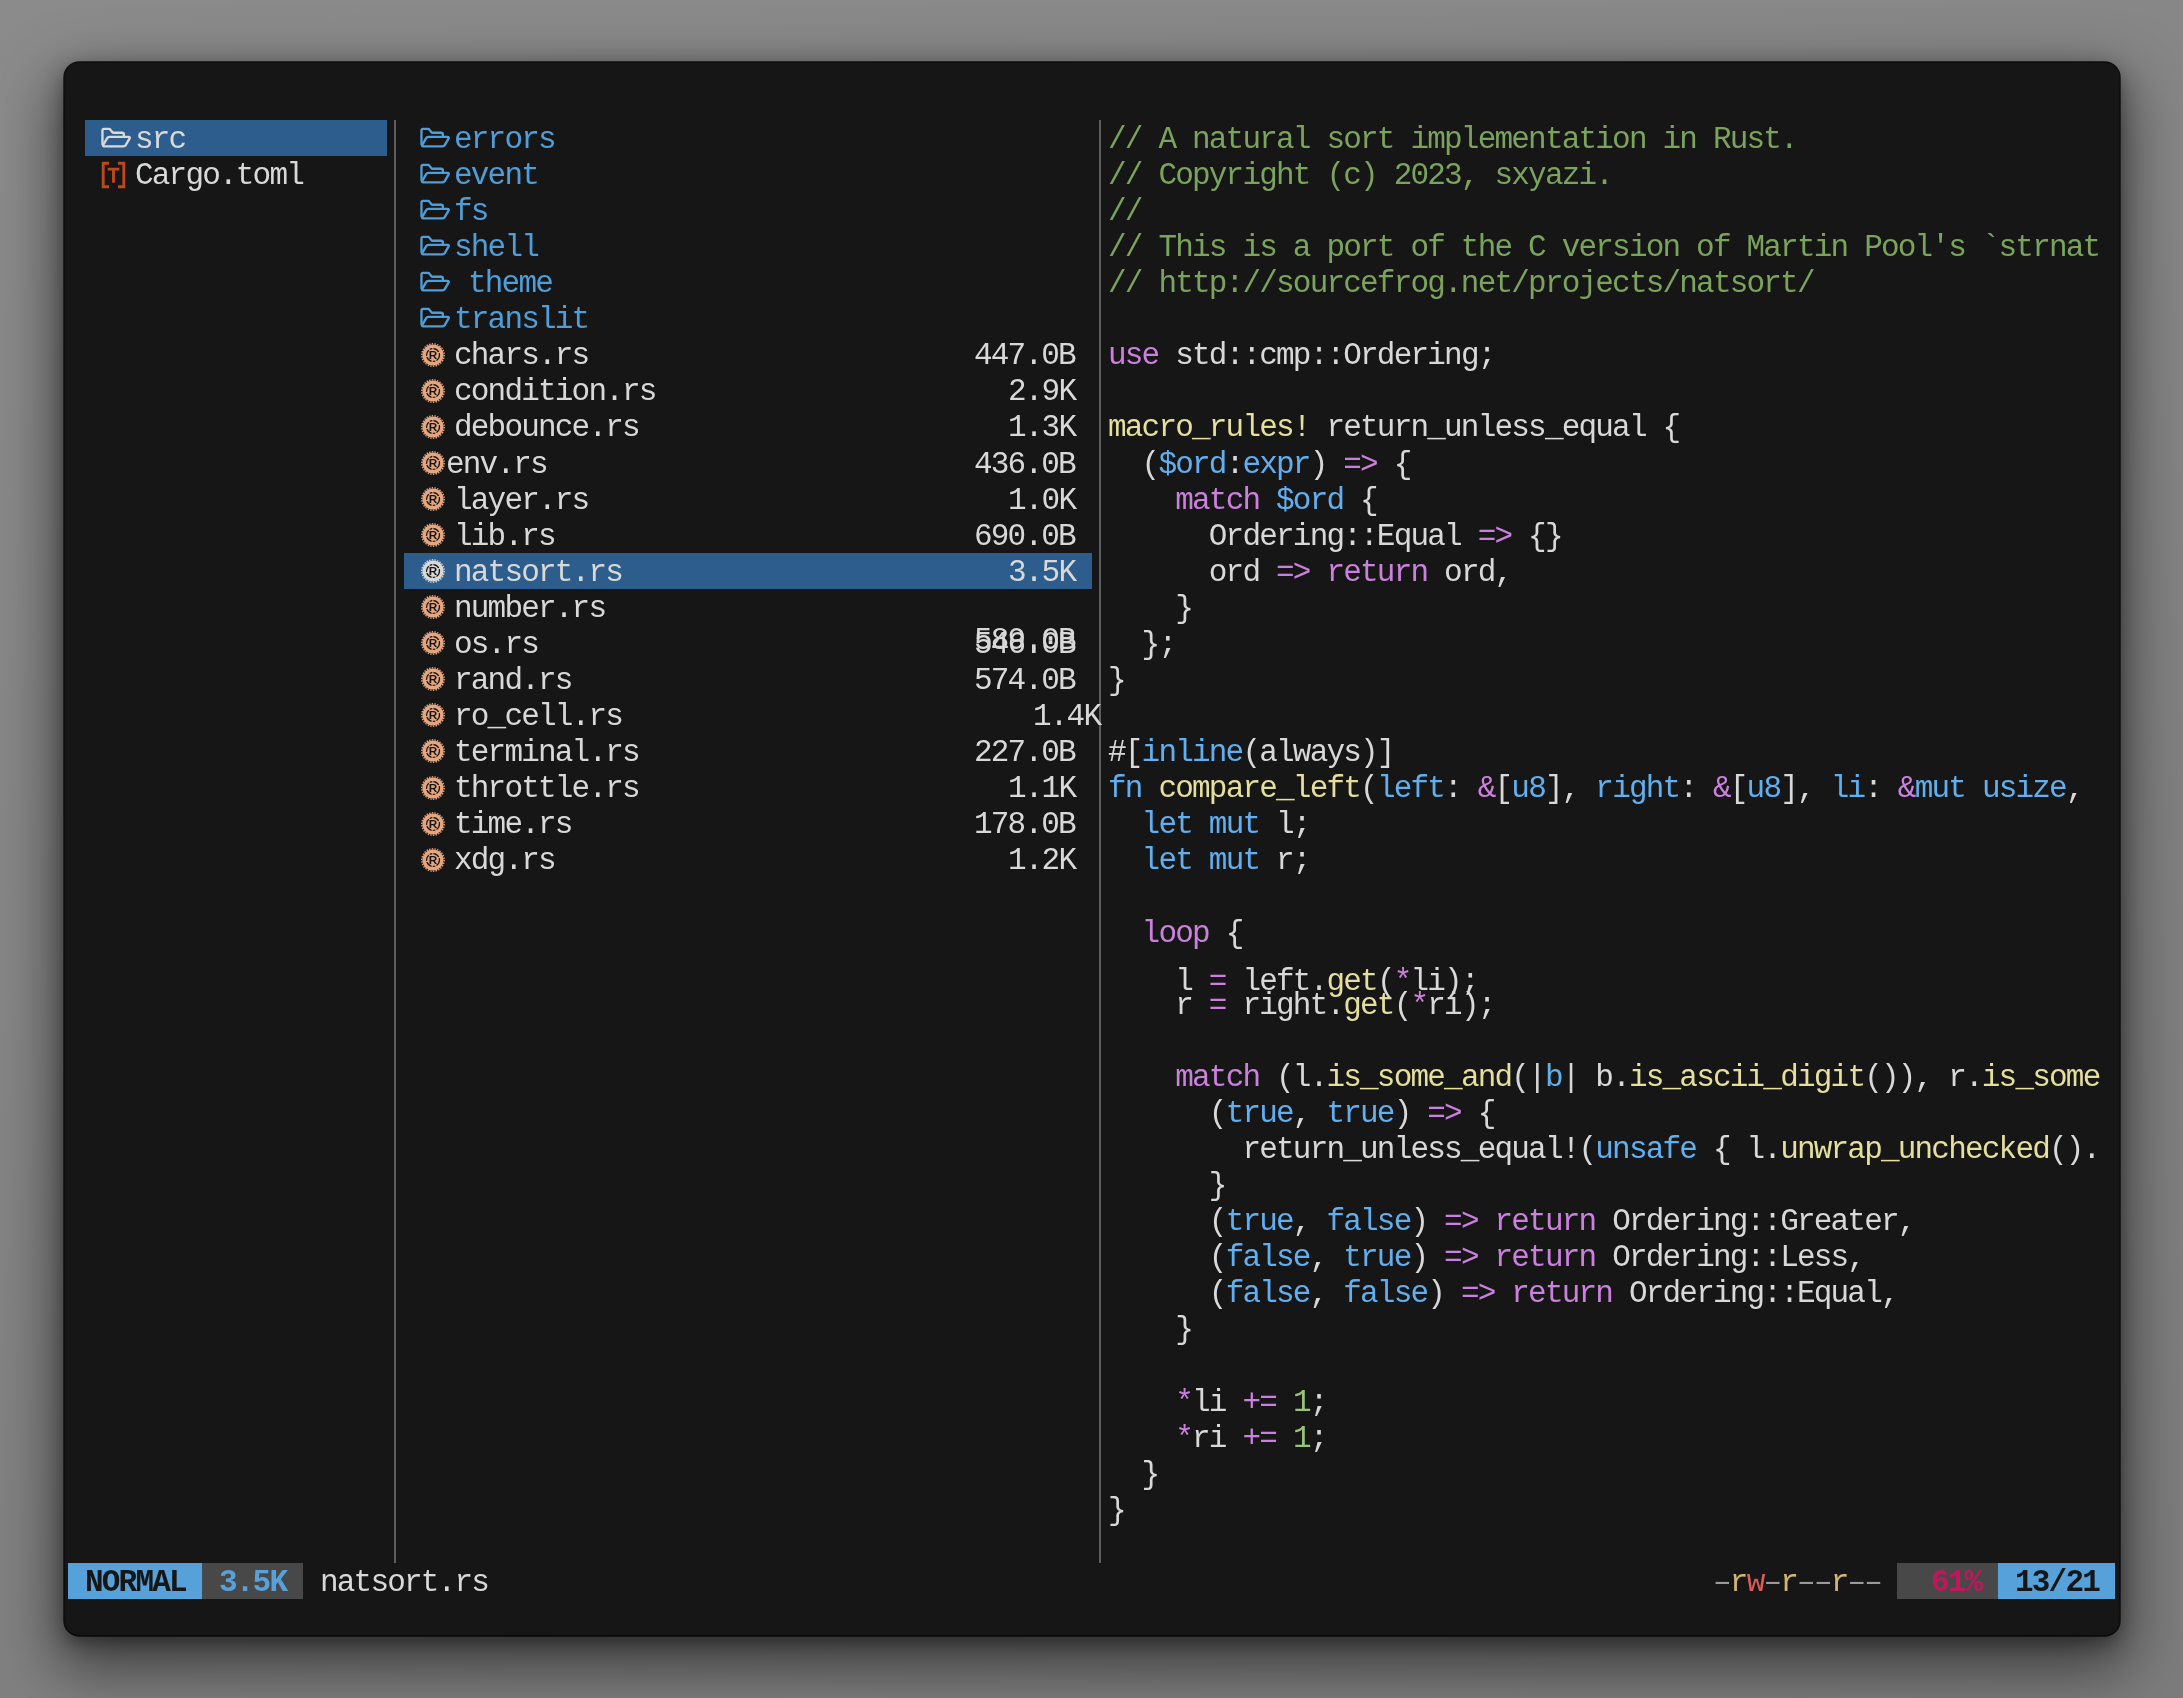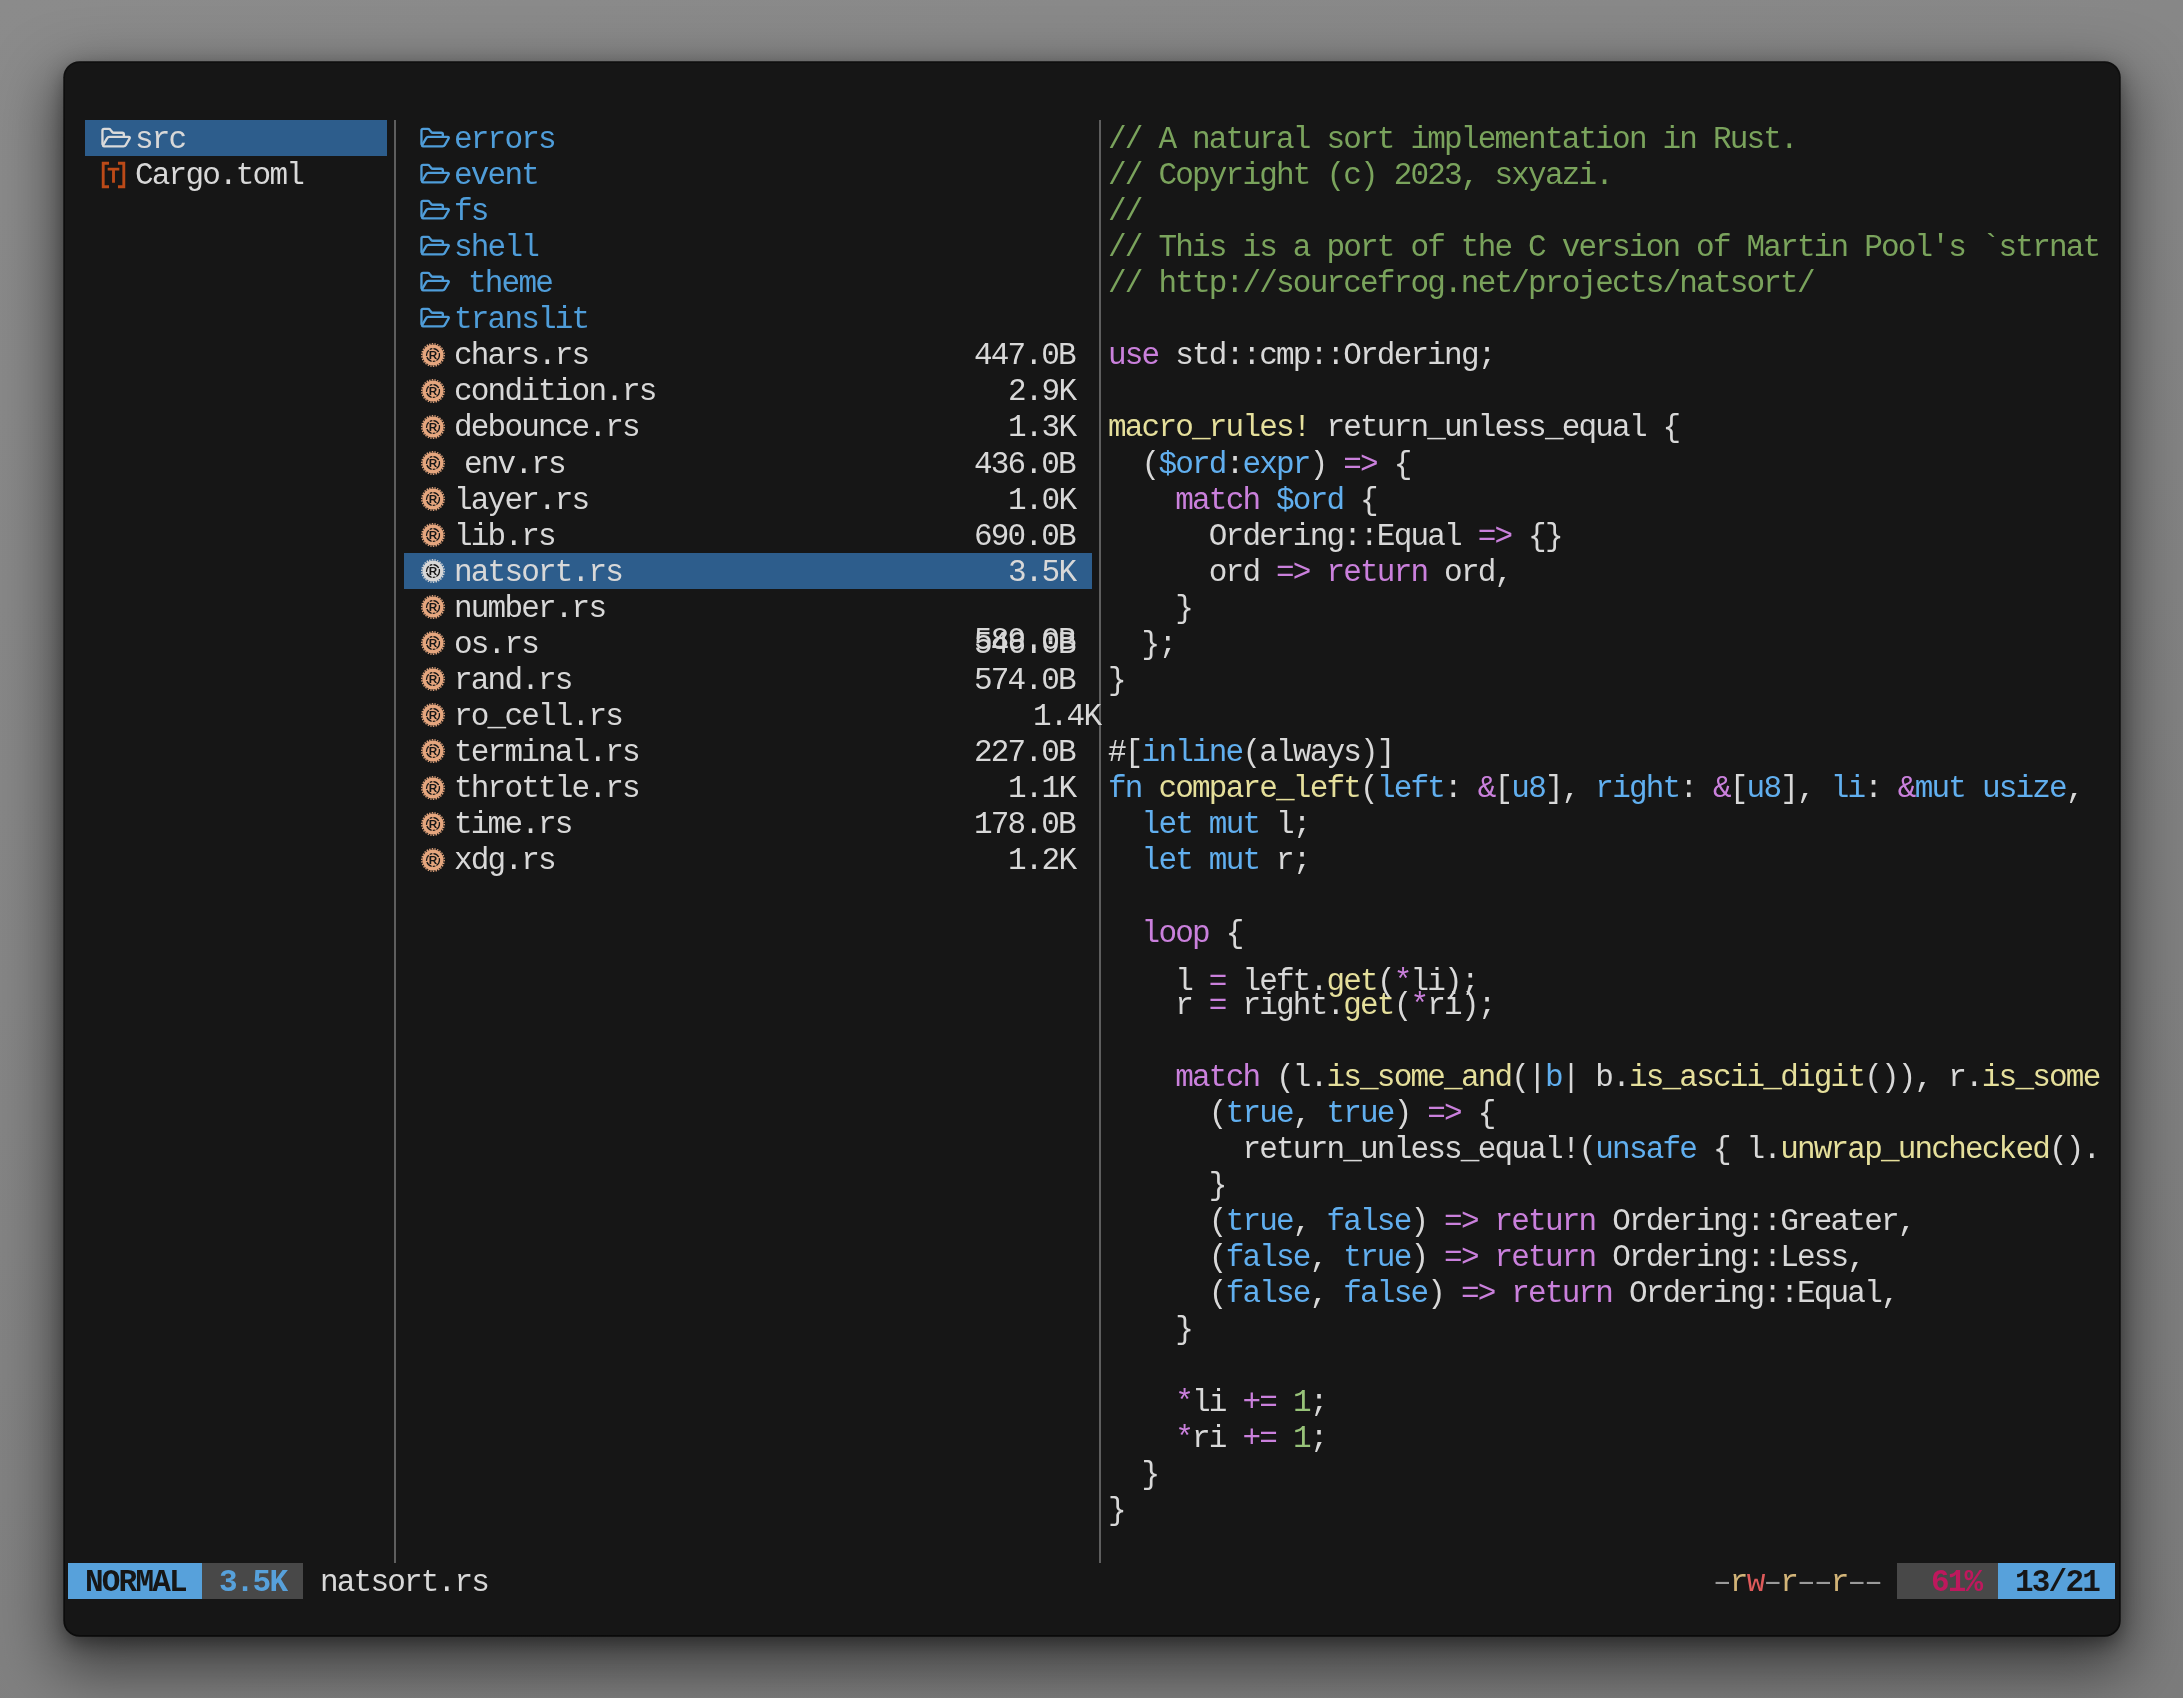--- a/index.html
+++ b/index.html
@@ -92,21 +92,21 @@
     <text x="15.6" y="20.6" fill="#161616" font-family="Liberation Sans, sans-serif" font-size="14" font-weight="bold" text-anchor="middle">R</text>
   </svg>
 <div class="t" style="left:454px;top:410px;"><span class="w">debounce.rs</span></div>
 <div class="t" style="left:1008px;top:410px;"><span class="w">1.3K</span></div>
 <svg class="ic" style="left:420px;top:450px" width="26" height="26" viewBox="0 0 31 31">
     <circle cx="15.5" cy="15.5" r="12.6" fill="#E5A67E"></circle>
     <circle cx="15.5" cy="15.5" r="13.35" fill="none" stroke="#E5A67E" stroke-width="1.7" stroke-dasharray="1.7 1.51"></circle>
     <circle cx="15.5" cy="15.5" r="7.7" fill="none" stroke="#161616" stroke-width="1.5" stroke-dasharray="7.5 1.4 3.2 1.4 7.5 1.4"></circle>
     <text x="15.6" y="20.6" fill="#161616" font-family="Liberation Sans, sans-serif" font-size="14" font-weight="bold" text-anchor="middle">R</text>
   </svg>
-<div class="t" style="left:464px;top:447px;text-align:right;"><span class="w">env.rs</span></div>
+<div class="t" style="left:446px;top:447px;text-align:right;"><span class="w">env.rs</span></div>
 <div class="t" style="left:974px;top:447px;"><span class="w">436.0B</span></div>
 <svg class="ic" style="left:420px;top:486px" width="26" height="26" viewBox="0 0 31 31">
     <circle cx="15.5" cy="15.5" r="12.6" fill="#E5A67E"></circle>
     <circle cx="15.5" cy="15.5" r="13.35" fill="none" stroke="#E5A67E" stroke-width="1.7" stroke-dasharray="1.7 1.51"></circle>
     <circle cx="15.5" cy="15.5" r="7.7" fill="none" stroke="#161616" stroke-width="1.5" stroke-dasharray="7.5 1.4 3.2 1.4 7.5 1.4"></circle>
     <text x="15.6" y="20.6" fill="#161616" font-family="Liberation Sans, sans-serif" font-size="14" font-weight="bold" text-anchor="middle">R</text>
   </svg>
 <div class="t" style="left:454px;top:483px;"><span class="w">layer.rs</span></div>
 <div class="t" style="left:1008px;top:483px;"><span class="w">1.0K</span></div>
 <svg class="ic" style="left:420px;top:522px" width="26" height="26" viewBox="0 0 31 31">

